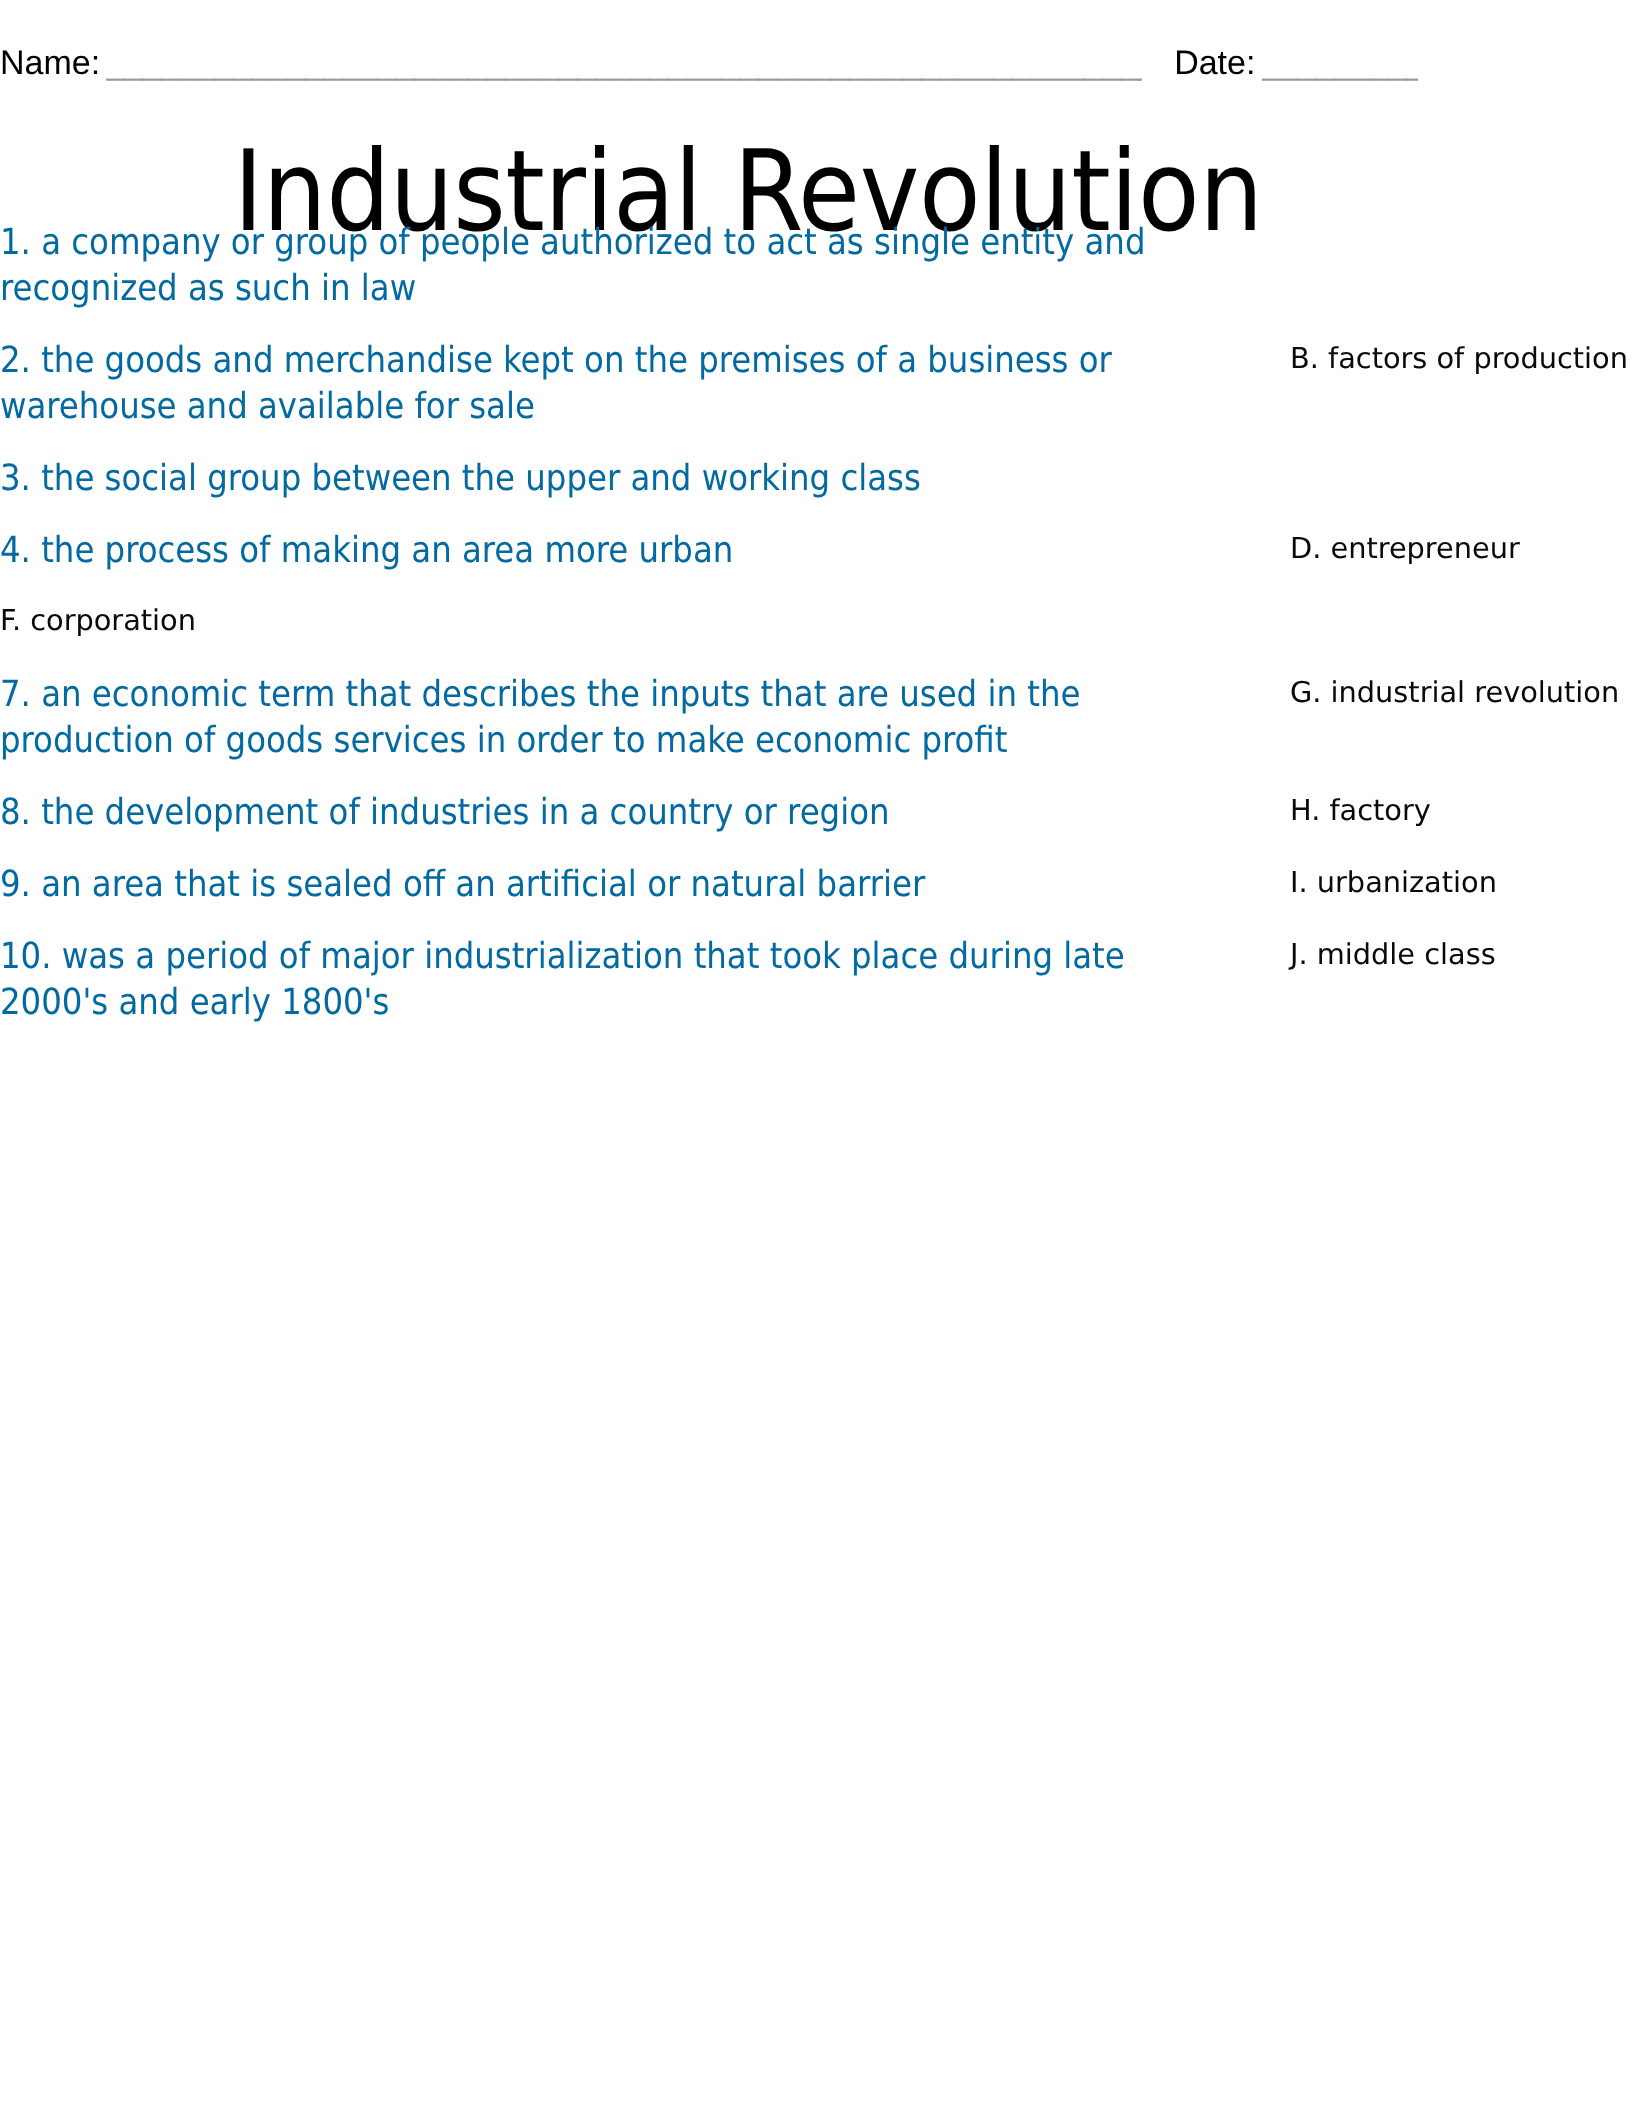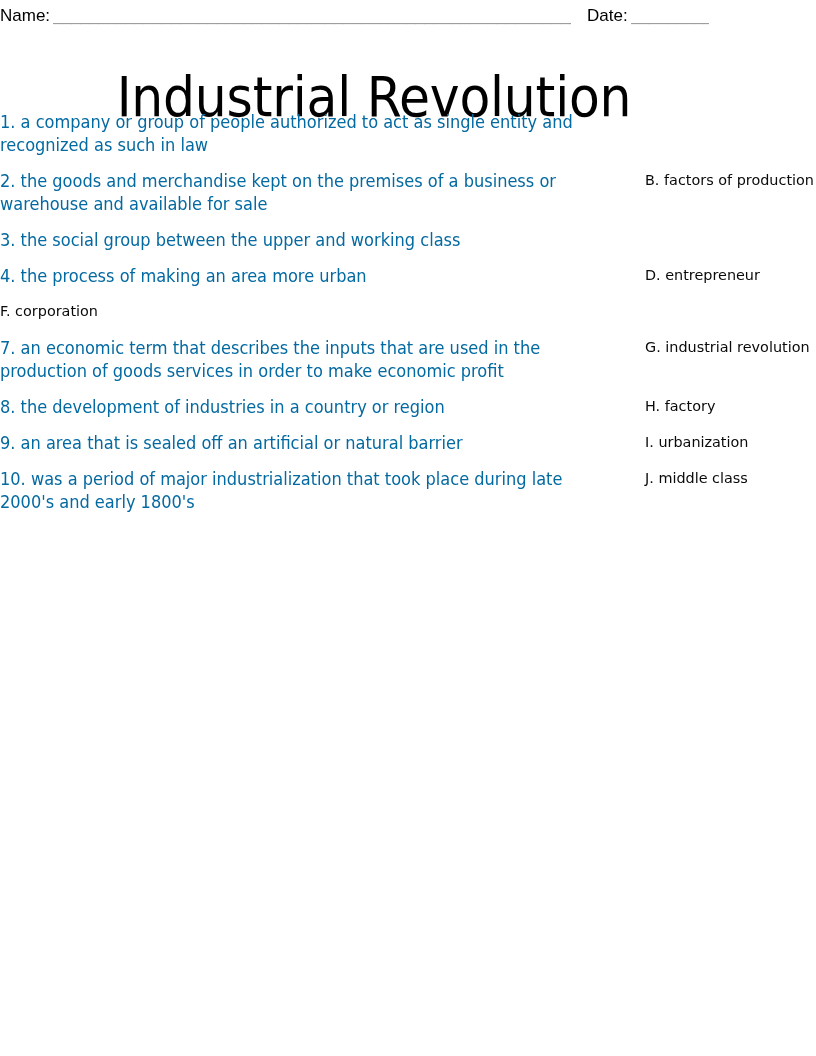--- a/index.html
+++ b/index.html
@@ -37,21 +37,21 @@
     align-items: baseline;
     font-family: "Liberation Sans", sans-serif;
     font-size: 17px;
     line-height: 24px;
     white-space: nowrap;
   }
   .nd-label {
     font-family: "Liberation Sans", sans-serif;
     font-size: 17px;
     color: #000000;
-    padding-top: 4px;
+    padding-top: 20px;
   }
   .nd-rule {
     display: inline-block;
     font-family: "Liberation Sans", sans-serif;
     font-size: 17px;
     color: #9a9a9a;
     letter-spacing: -0.4px;
     overflow: hidden;
     padding-top: 4px;
   }

